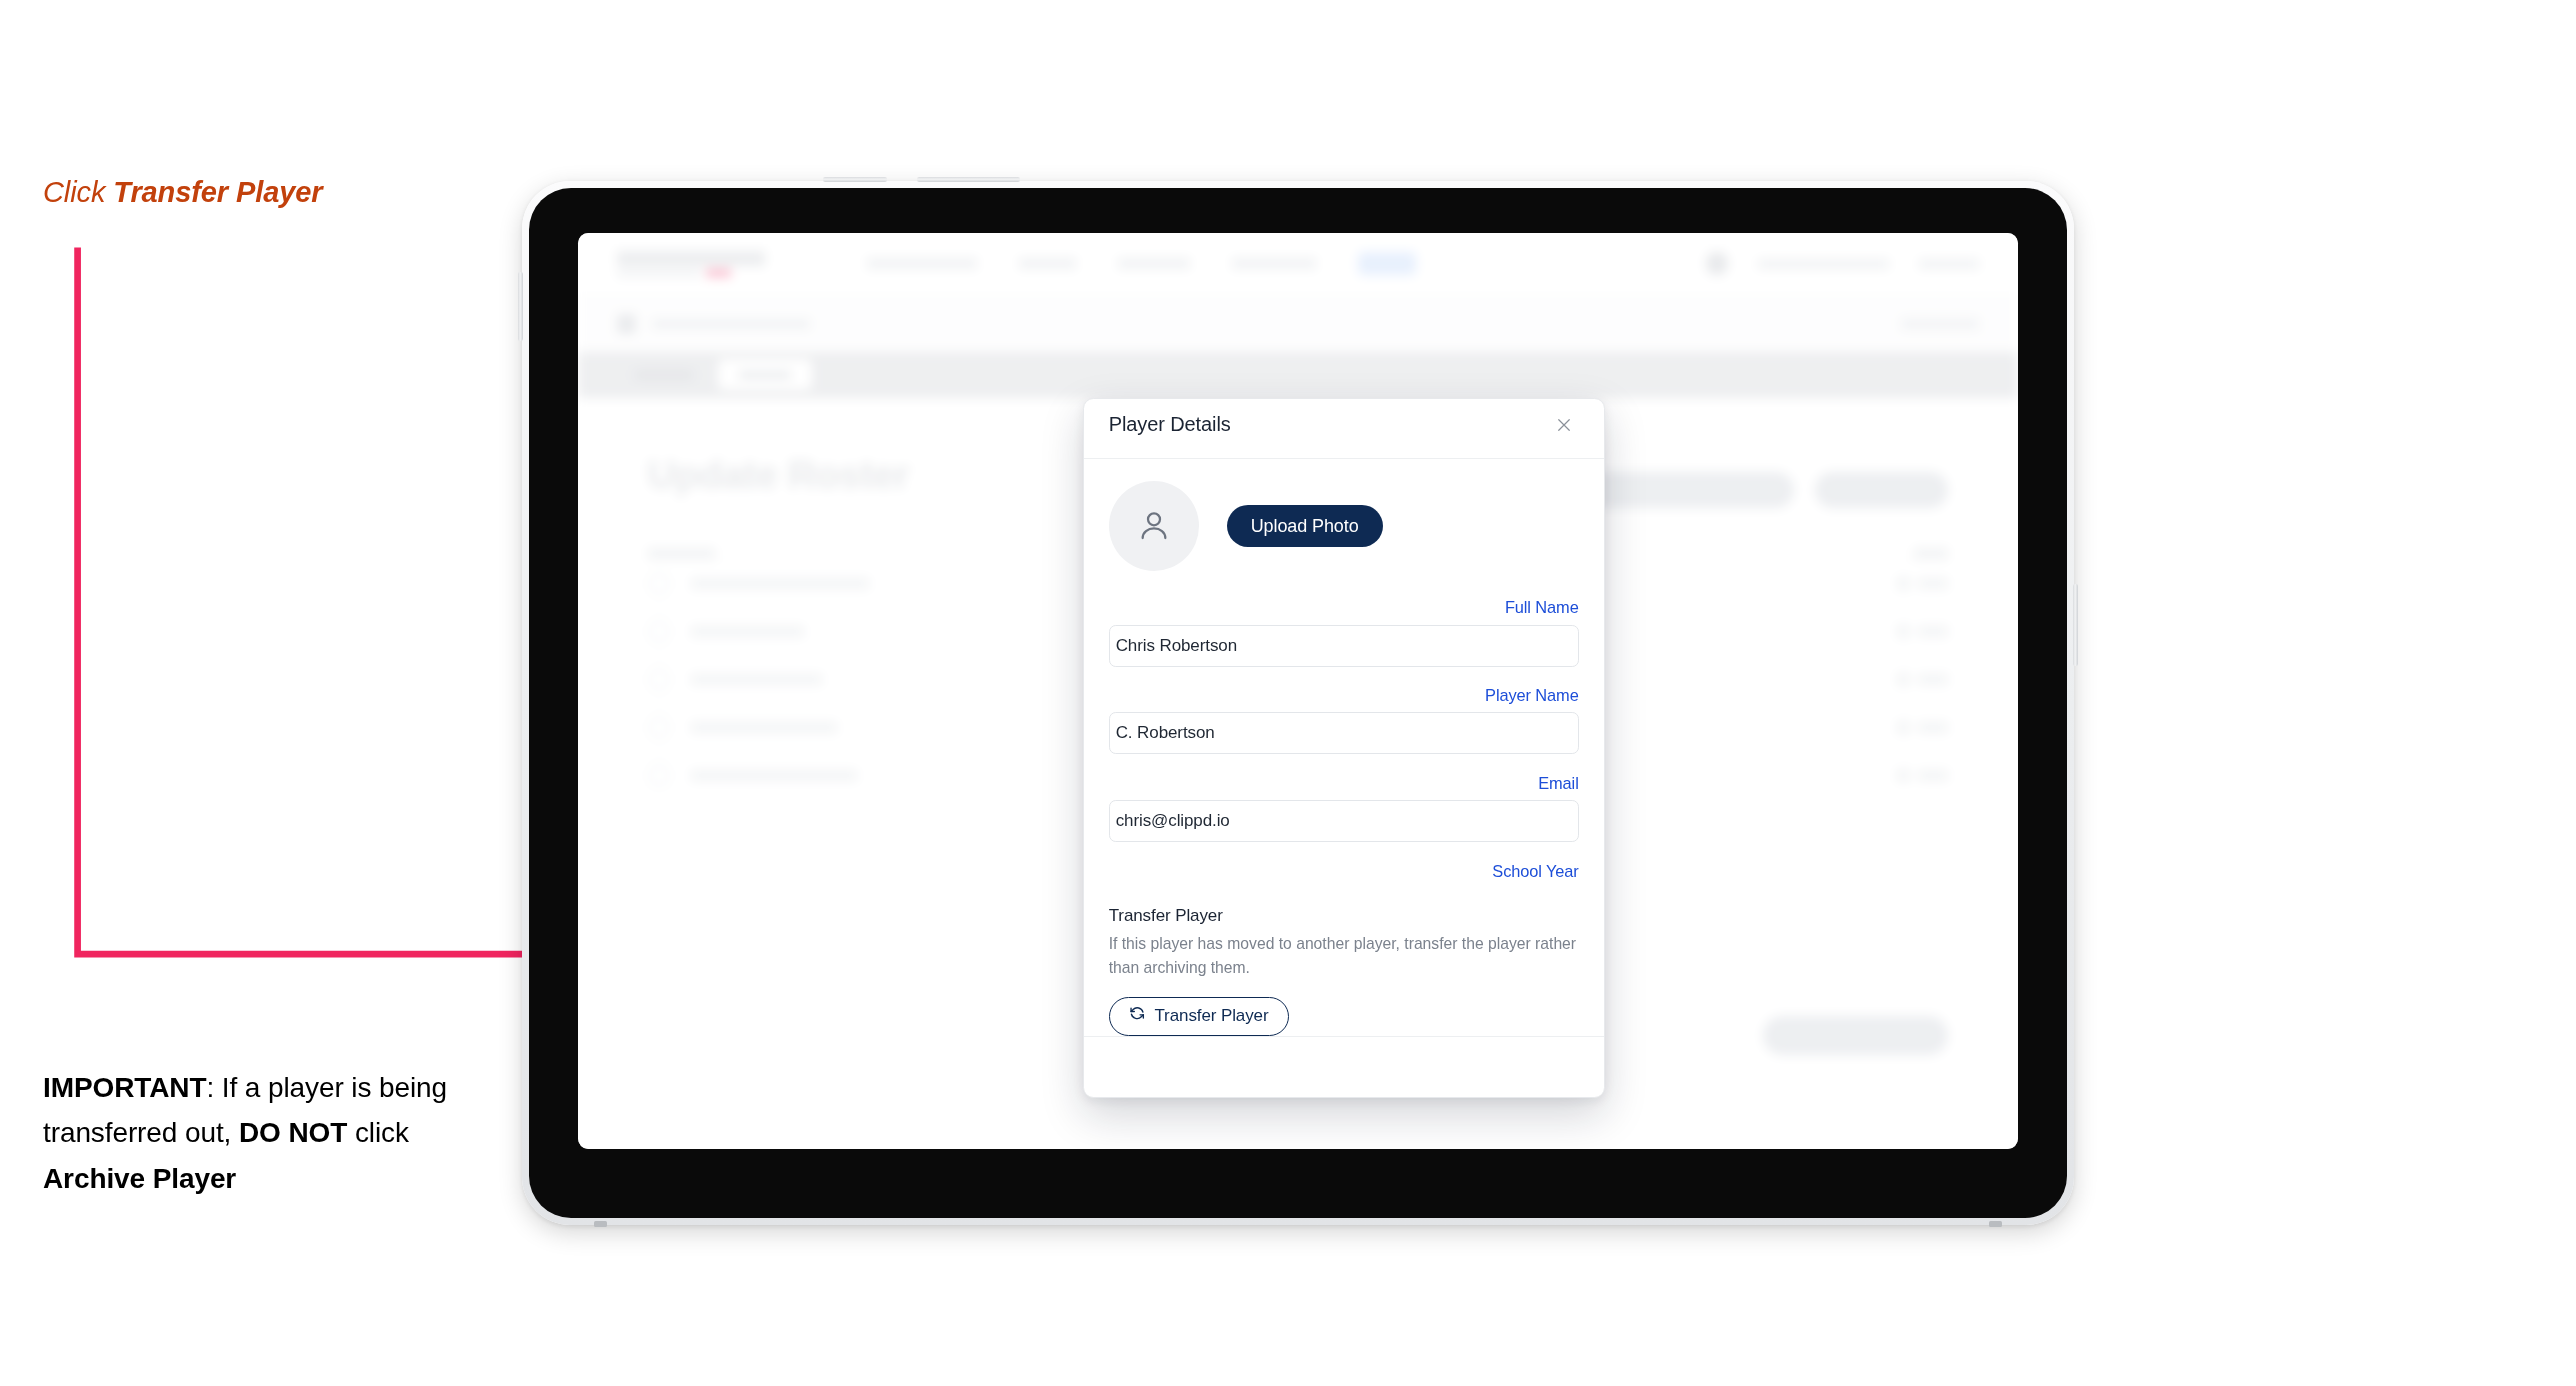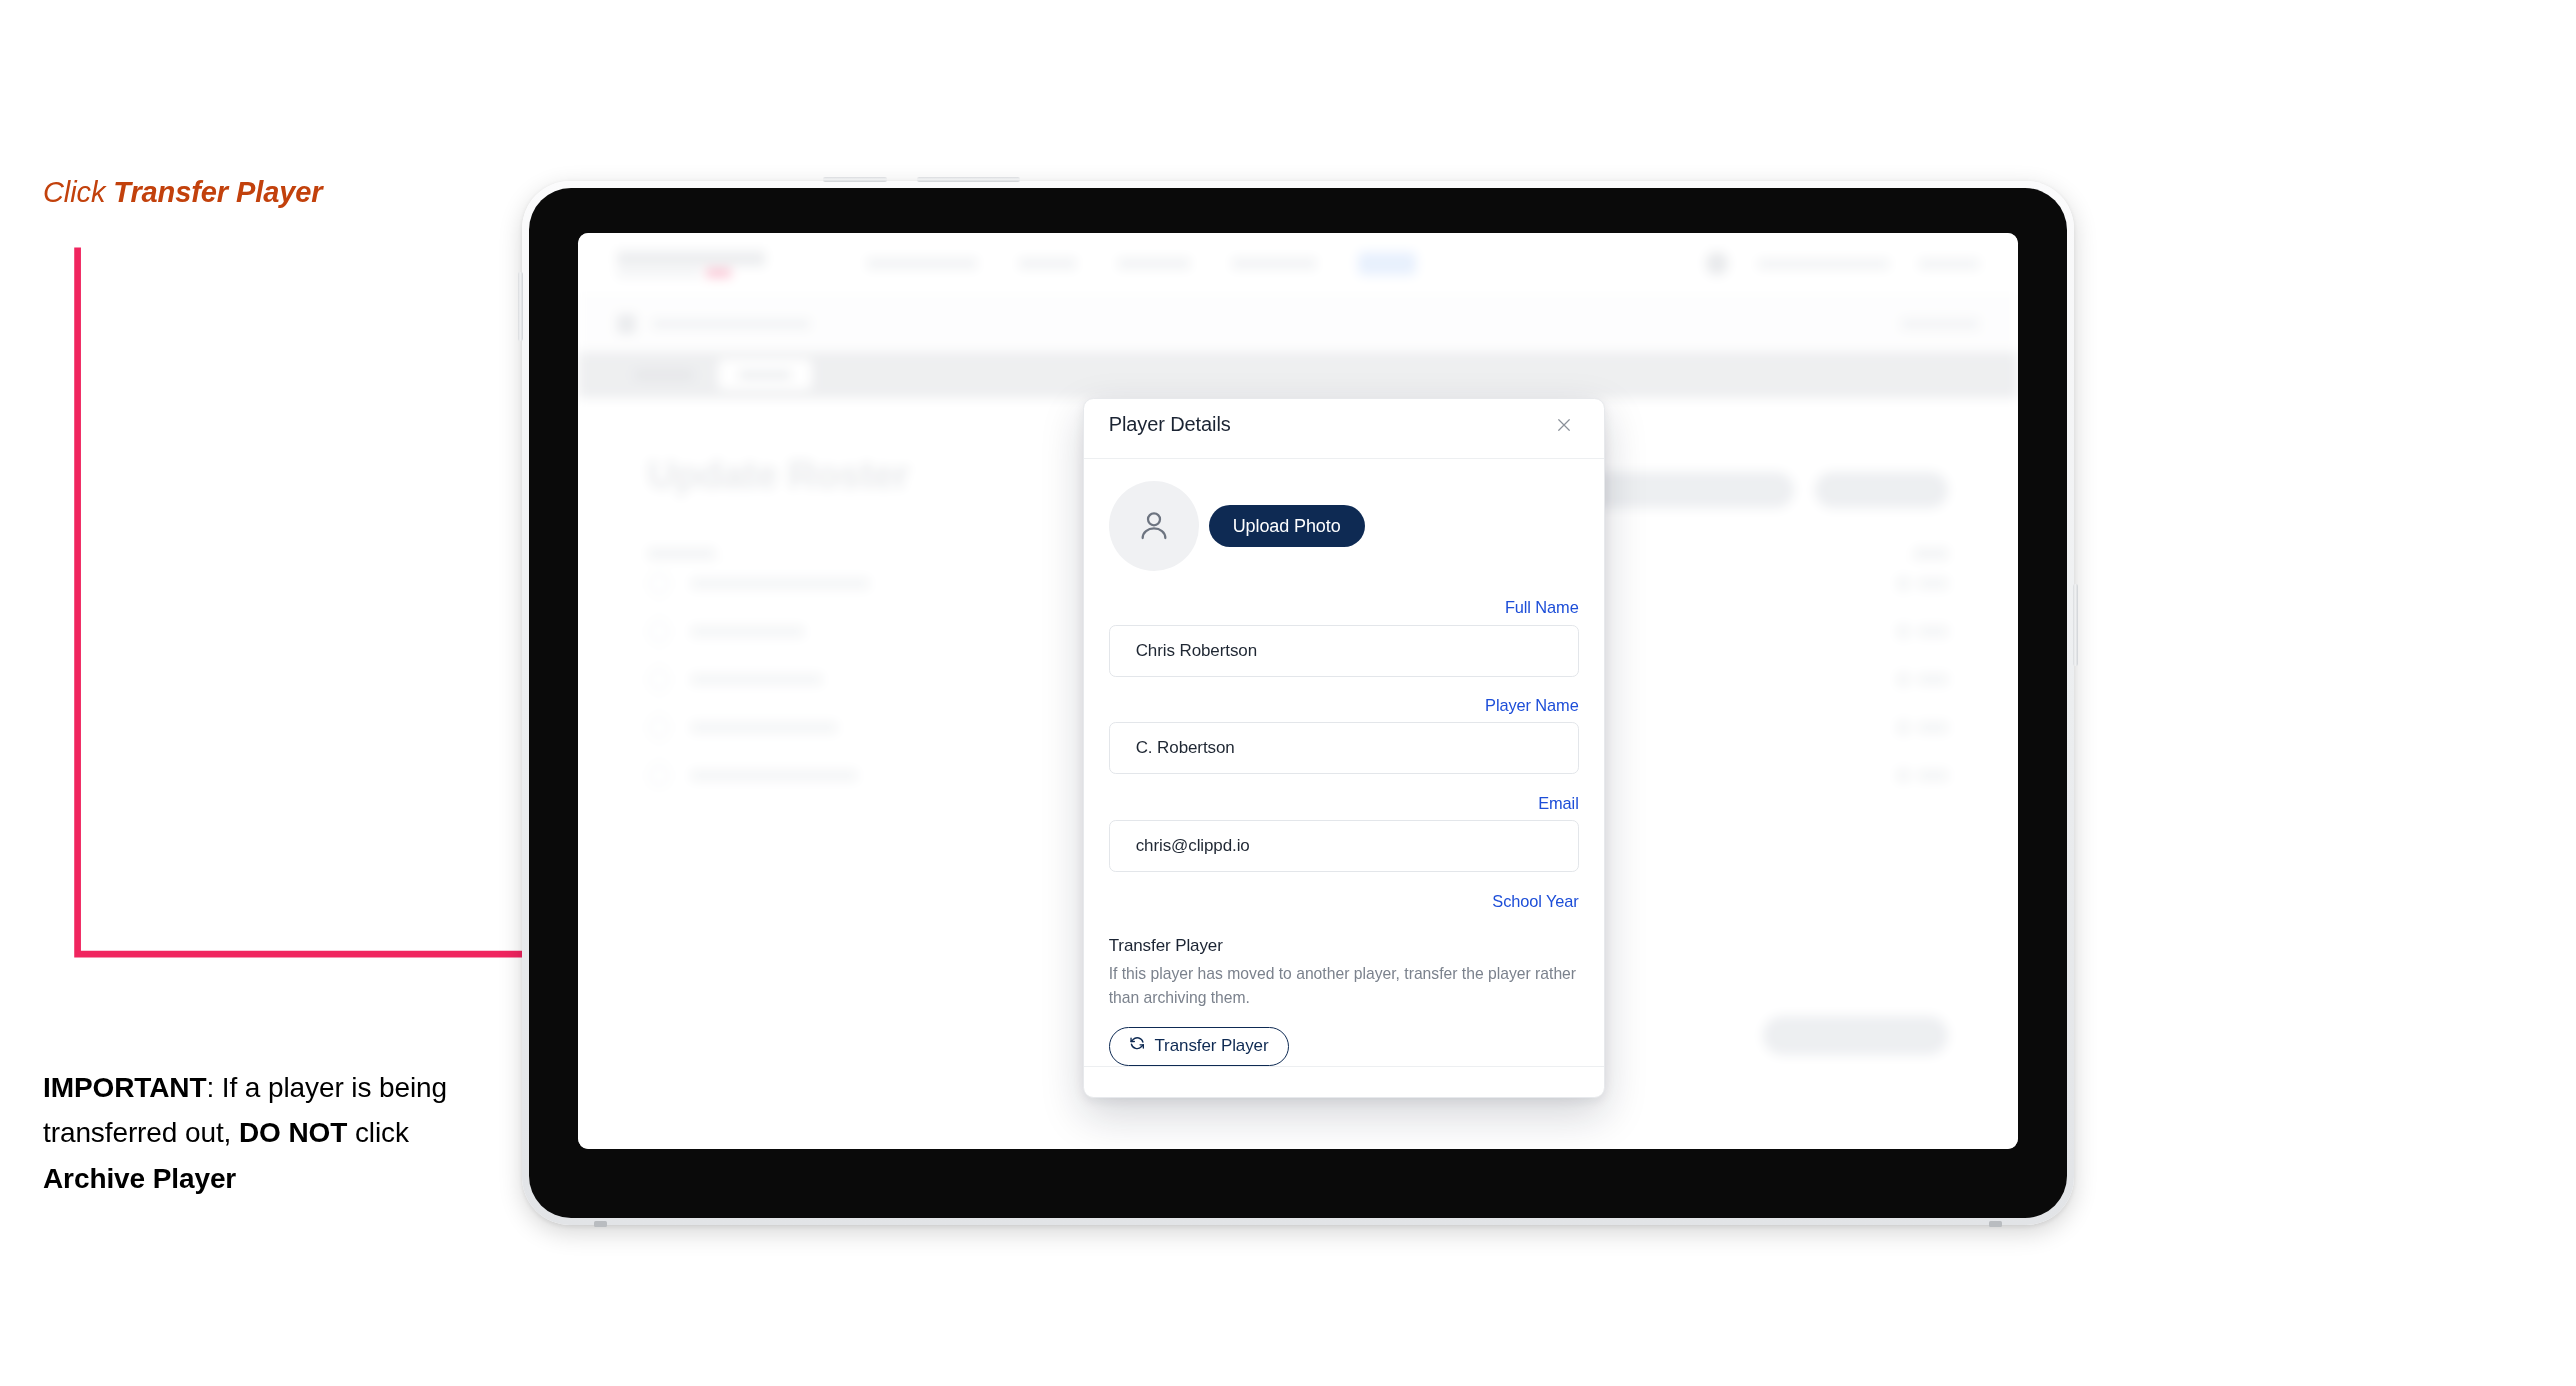--- a/index.html
+++ b/index.html
@@ -183,46 +183,46 @@
     flex: none;
   }
   .modal-title { font-size: 20px; color: #1b2433; letter-spacing: -0.1px; }
   .modal-close {
     margin-left: auto; width: 25px; height: 25px;
     display:flex; align-items:center; justify-content:center;
     color: #8a9099; cursor: pointer;
   }
   .modal-body { flex: 1 1 auto; padding: 22.4px 25px 0 25px; }
 
-  .photo-row { display: flex; align-items: center; gap: 10px; margin-bottom: 27px;}
+  .photo-row { display: flex; align-items: center; gap: 28px; margin-bottom: 27px;}
   .avatar-lg {
     width: 90px; height: 90px; border-radius: 50%;
     background: #f0f1f3;
     display:flex; align-items:center; justify-content:center;
     color: #6d7480; flex: none;
   }
   .upload-btn {
     background: #0e2a53; color: #ffffff;
     border: none; border-radius: 745px;
     padding: 0 24px; height: 42px;
     font-size: 18px; font-family: inherit; cursor: pointer;
     letter-spacing: -0.1px;
   }
 
   .field { margin-bottom: 19.4px; }
   .field-label {
     display: block; font-size: 16.4px; color: #1d4ed8;
     margin-bottom: 7.5px; letter-spacing: -0.1px; text-align: right;
   }
   .field-input {
-    width: 100%; height: 52px;
+    width: 100%; height: 42px;
     border: 0.7px solid #e3e6ea; border-radius: 6.7px;
     background: #ffffff; color: #1f2733;
     font-size: 17px; font-family: inherit;
-    padding: 0 26px; outline: none;
+    padding: 0 6px; outline: none;
     letter-spacing: -0.1px;
   }
   .select-wrap { position: relative; }
   .select-wrap .chev {
     position: absolute; right: 13.4px; top: 50%;
     transform: translateY(-50%); pointer-events: none; color: #8b929c;
   }
 
   .transfer-block { margin-top: 25px; }
   .transfer-title { font-size: 17px; color: #1b2433; margin-bottom: 6.7px; letter-spacing: -0.1px;}

